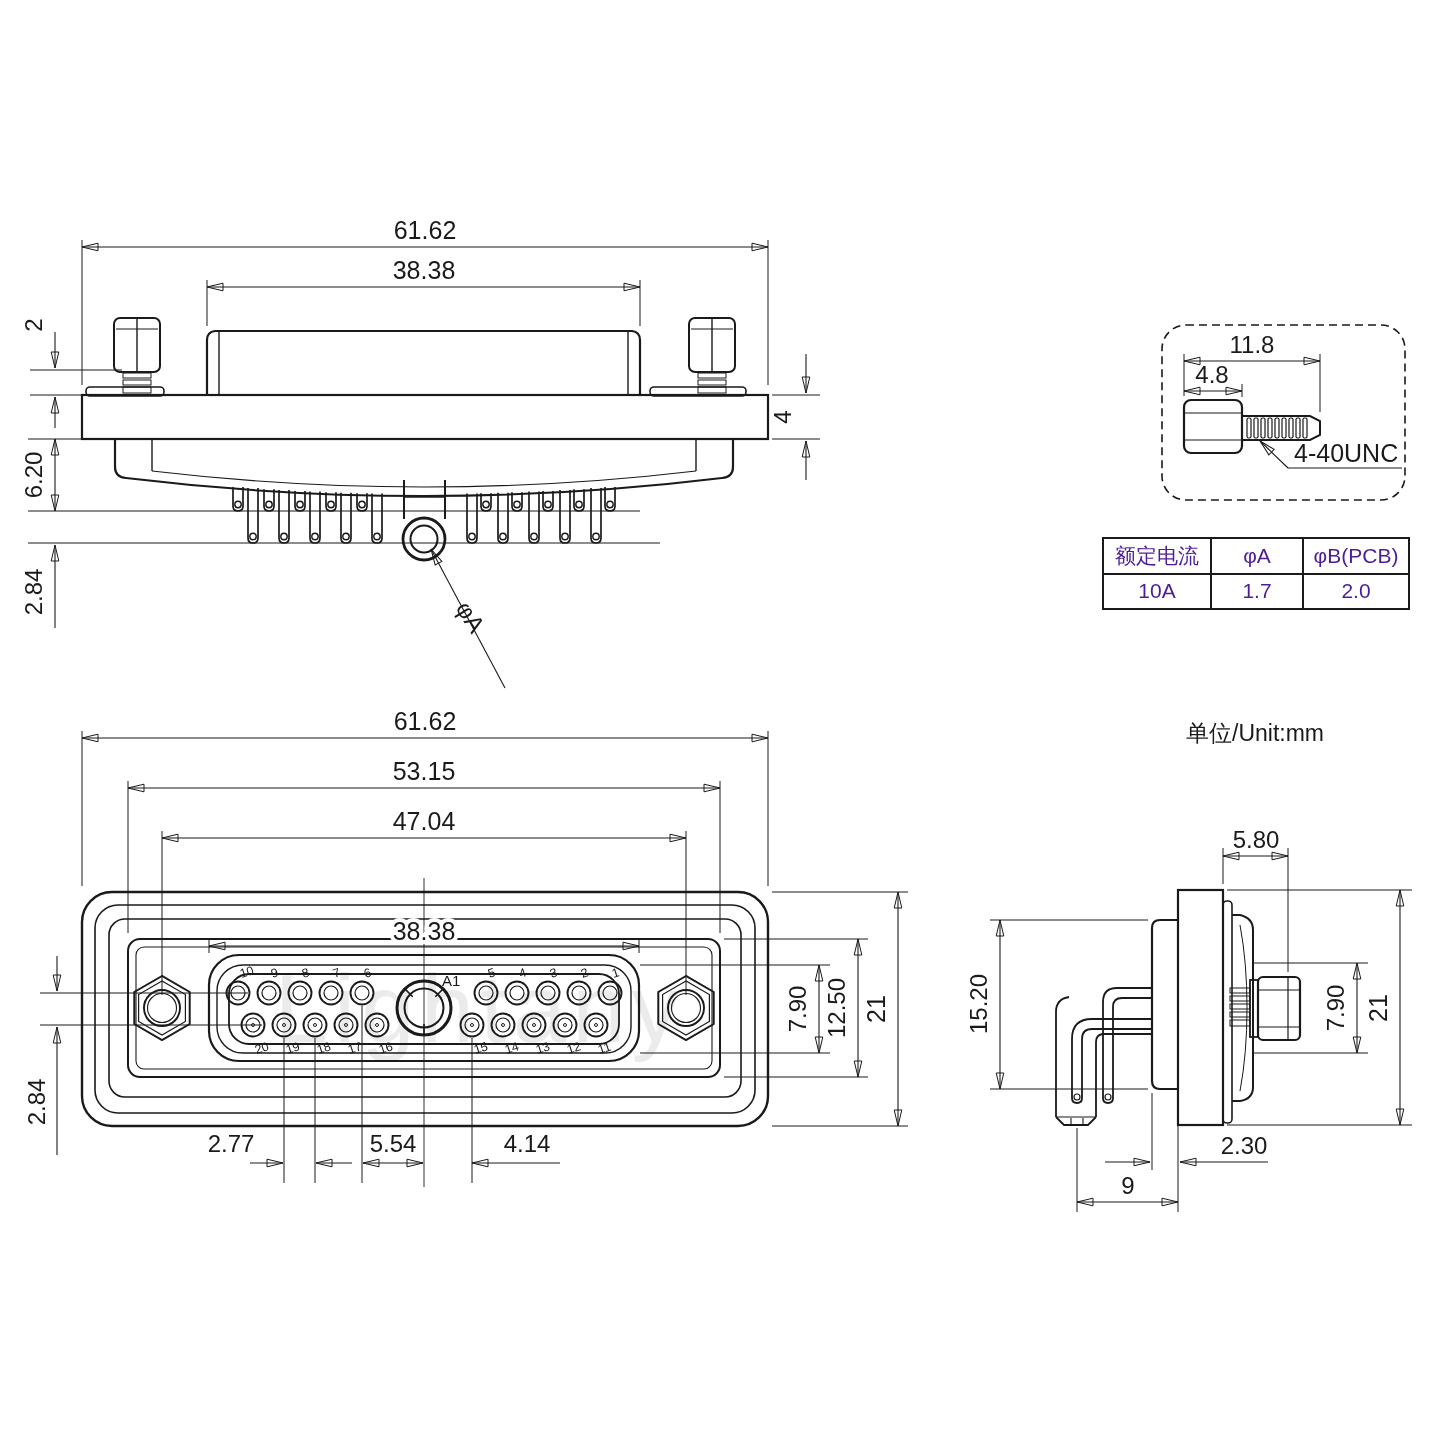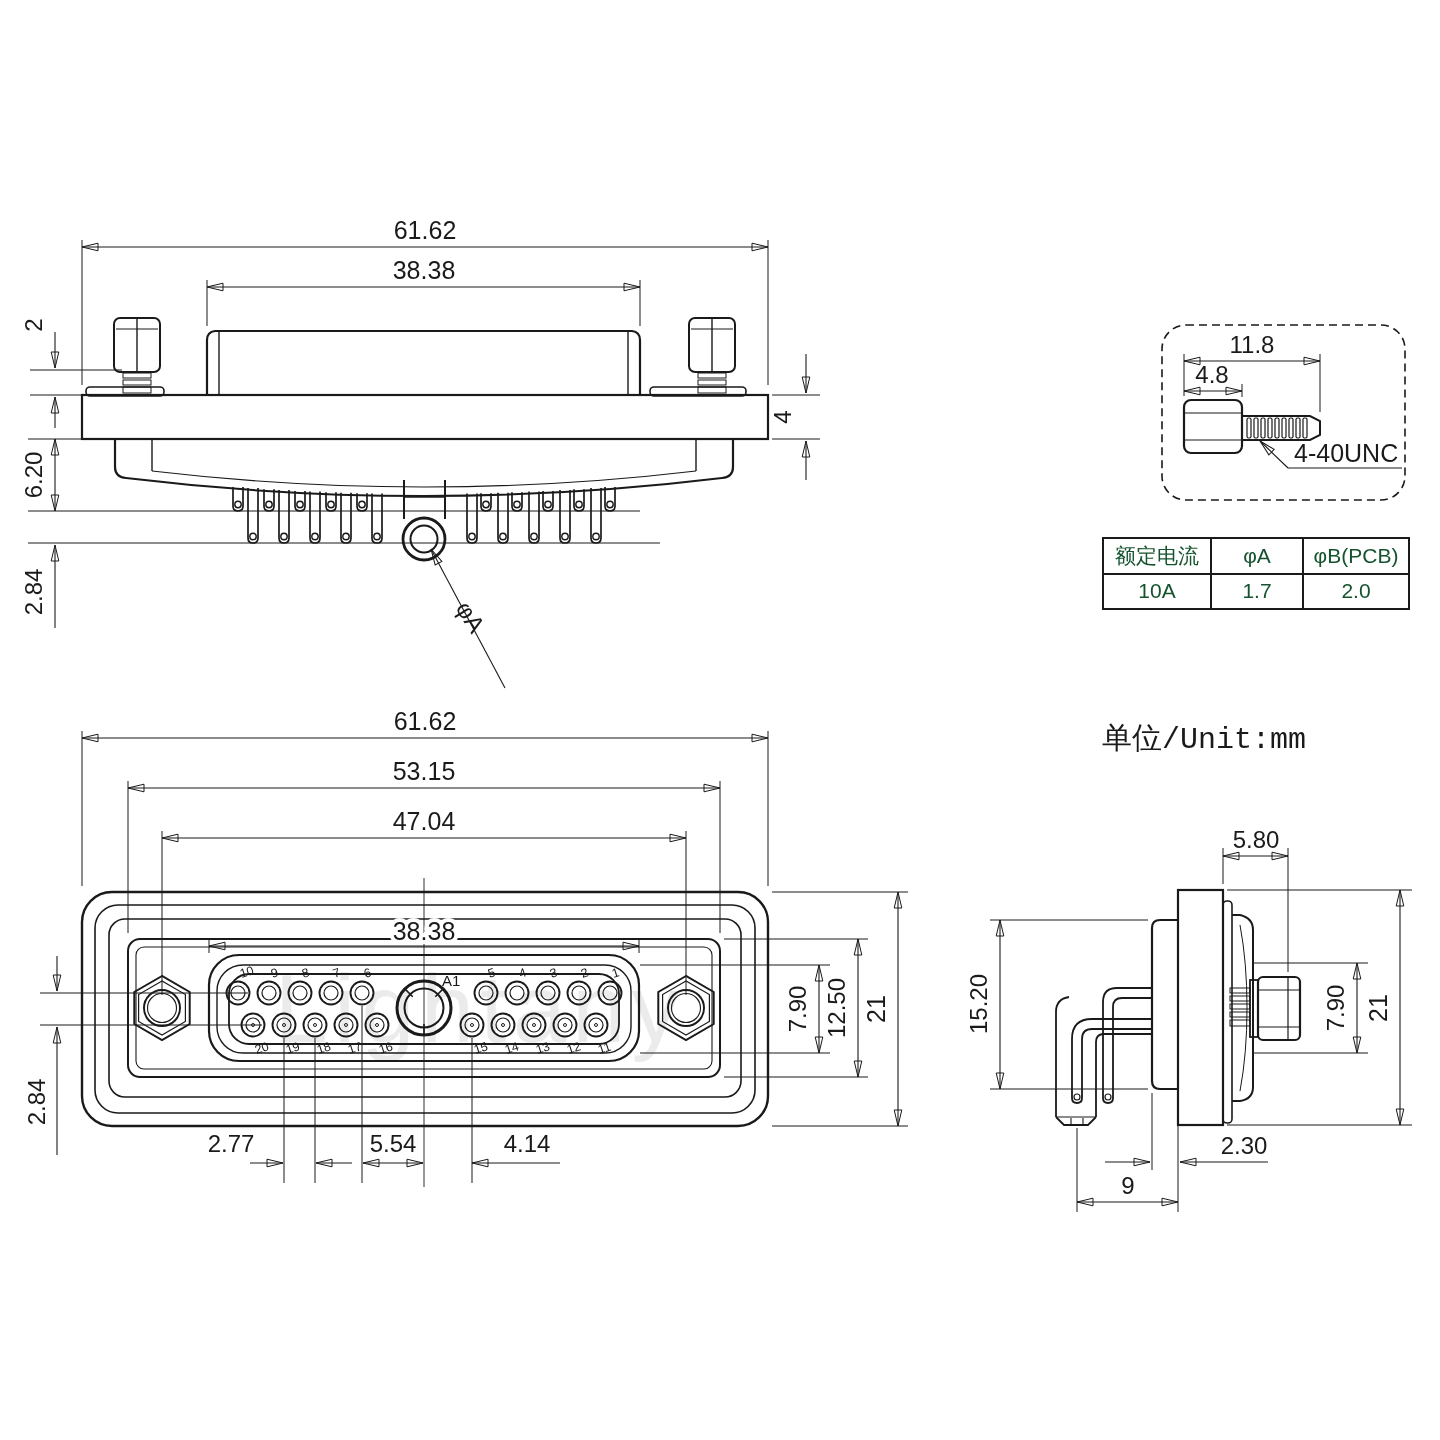--- a/index.html
+++ b/index.html
@@ -12,23 +12,23 @@
   .s10{stroke-width:1}.s09{stroke-width:.9}
   svg text{fill:#1a1a1a;stroke:none;font-family:"Liberation Sans",sans-serif;}
   .dim{font-size:25px;}
   .dim-m{font-size:24px;}
   .halo{paint-order:stroke;stroke:#fff;stroke-width:8;}
   .pinlabel{font-size:12.5px;}
   .wm{font-size:96px;letter-spacing:6px;opacity:.09;fill:#333;}
   .spec-table{position:absolute;left:1102px;top:537px;width:306px;border-collapse:collapse;
               table-layout:fixed;}
   .spec-table td{border:2px solid #1a1a1a;height:33.5px;text-align:center;vertical-align:middle;
-              font-size:21px;color:#14532d;padding:0;font-family:"Liberation Sans","DejaVu Sans",sans-serif;}
-  .unit-note{position:absolute;left:1102px;top:718px;width:306px;text-align:left;
-              font-size:30px;color:#1a1a1a;font-family:Liberation Mono, monospace;}
+              font-size:21px;color:#4c1d95;padding:0;font-family:"Liberation Sans","DejaVu Sans",sans-serif;}
+  .unit-note{position:absolute;left:1102px;top:718px;width:306px;text-align:center;
+              font-size:23px;color:#1a1a1a;font-family:Liberation Sans, sans-serif;}
 </style>
 </head>
 <body>
 
 <div class="stage">
 <svg width="1440" height="1440" viewBox="0 0 1440 1440">
   <defs>
     <marker id="arr" markerUnits="userSpaceOnUse" markerWidth="18" markerHeight="10" refX="17" refY="5" orient="auto-start-reverse">
       <path d="M17,5 L1,1.2 L1,8.8 Z" fill="#1a1a1a" stroke="none"></path>
     </marker>

